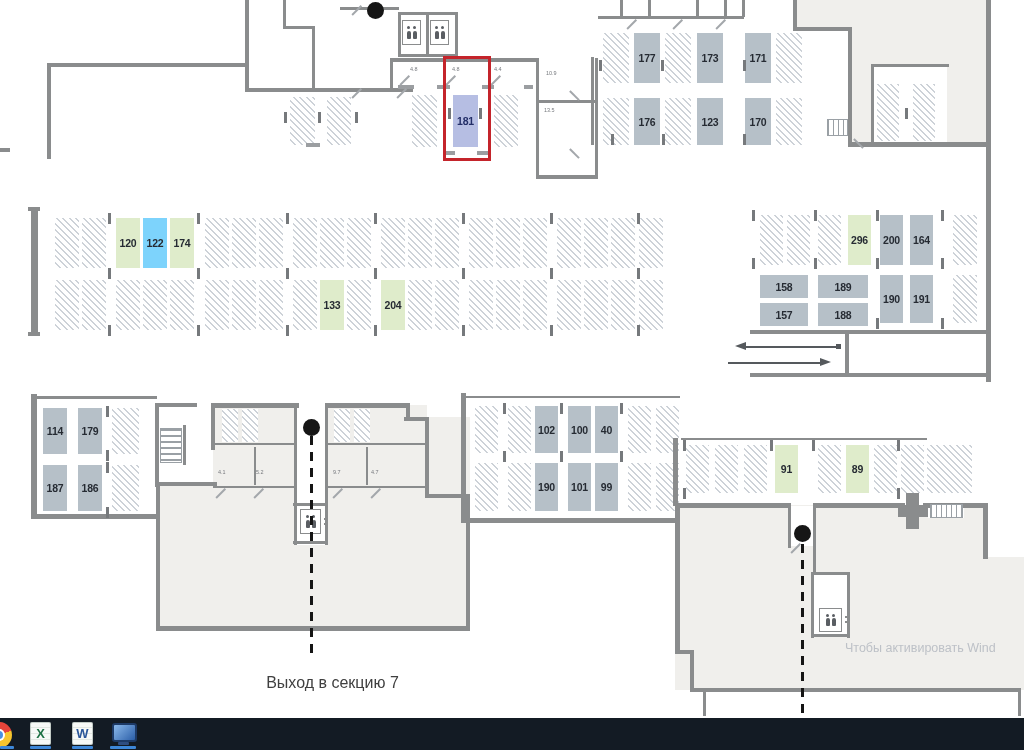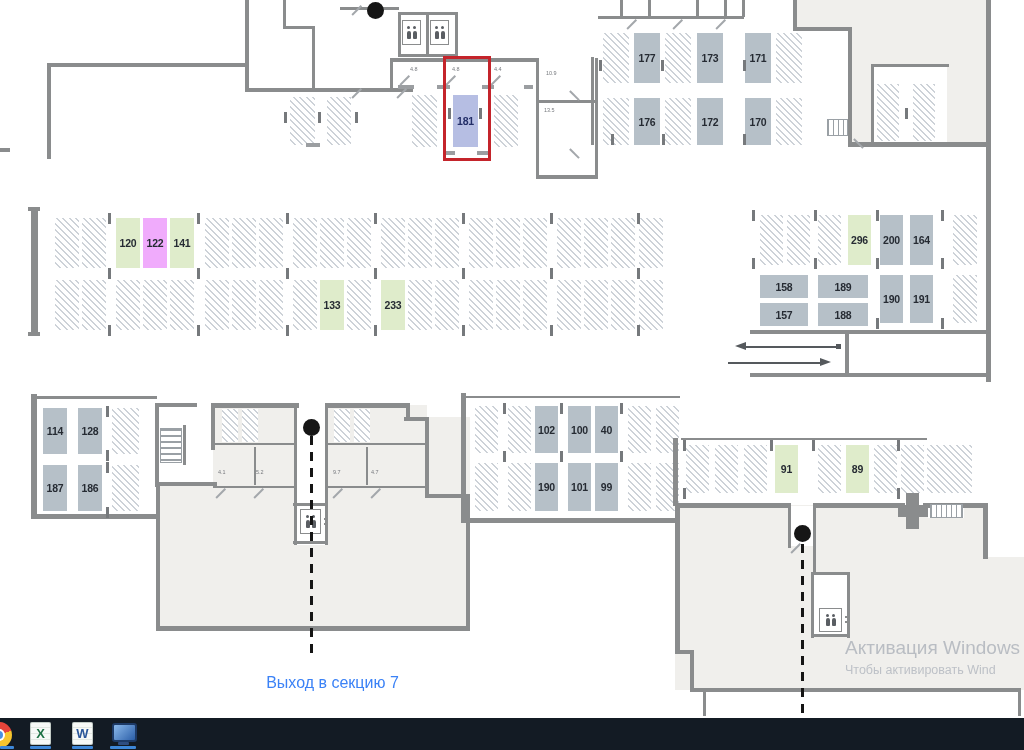--- a/index.html
+++ b/index.html
@@ -24,21 +24,21 @@
   .person{width:4px;height:8px;background:#5a5e63;border-radius:2px 2px 1px 1px;position:relative;margin-top:4px}
   .person::before{content:"";position:absolute;top:-4.5px;left:.5px;width:3.2px;height:3.2px;border-radius:50%;background:#5a5e63}
   .colon{position:absolute;width:2px;height:9px;z-index:6;
     background:repeating-linear-gradient(to bottom,#8a8c8d 0 2px,transparent 2px 5px)}
   .stairs{position:absolute;z-index:6;border:1px solid #9aa0a5;box-sizing:border-box;background-color:#fff}
   .redbox{position:absolute;border:3.5px solid #c4242b;z-index:30;box-sizing:border-box}
   .arrow-shaft{position:absolute;height:2px;background:#55595d;z-index:7}
   .arrow-head{position:absolute;width:0;height:0;z-index:7}
   .arrow-dot{position:absolute;width:5px;height:5px;background:#55595d;z-index:7}
   .exit-label{position:absolute;left:240px;top:674px;width:185px;text-align:center;
-    font-size:16px;color:#3b82f6;z-index:40}
+    font-size:16px;color:#404040;z-index:40}
   .watermark{position:absolute;left:845px;top:637px;z-index:45;white-space:nowrap}
   .wm1{font-size:19px;color:#b9bdc3}
   .wm2{font-size:12.5px;color:#bdc1c7;margin-top:4px}
   .taskbar{position:absolute;left:0;bottom:0;width:1024px;height:32px;background:#131b24;z-index:100}
   .chrome{position:absolute;left:-14px;top:4px;width:26px;height:26px;border-radius:50%;
     background:conic-gradient(from -50deg,#e8443a 0 120deg,#f7c52e 120deg 240deg,#3aa757 240deg 360deg)}
   .chrome::after{content:"";position:absolute;inset:7px;border-radius:50%;background:#fff}
   .chrome::before{content:"";position:absolute;inset:9px;border-radius:50%;background:#4a90e2;z-index:1}
   .appicon{position:absolute;top:4px;width:21px;height:23px;background:#f7f9f7;border-radius:2px;
     display:flex;align-items:center;justify-content:center;font-weight:700;font-size:13px;
@@ -76,30 +76,30 @@
     <div class="stall hatch" style="left: 494px; top: 95px; width: 24px; height: 52px;"></div>
     <div class="stall hatch" style="left: 603px; top: 33px; width: 26px; height: 50px;"></div>
     <div class="stall" style="left: 634px; top: 33px; width: 26px; height: 50px; background: rgb(182, 192, 200);">177</div>
     <div class="stall hatch" style="left: 665px; top: 33px; width: 26px; height: 50px;"></div>
     <div class="stall" style="left: 697px; top: 33px; width: 26px; height: 50px; background: rgb(182, 192, 200);">173</div>
     <div class="stall" style="left: 745px; top: 33px; width: 26px; height: 50px; background: rgb(182, 192, 200);">171</div>
     <div class="stall hatch" style="left: 776px; top: 33px; width: 26px; height: 50px;"></div>
     <div class="stall hatch" style="left: 603px; top: 98px; width: 26px; height: 47px;"></div>
     <div class="stall" style="left: 634px; top: 98px; width: 26px; height: 47px; background: rgb(182, 192, 200);">176</div>
     <div class="stall hatch" style="left: 665px; top: 98px; width: 26px; height: 47px;"></div>
-    <div class="stall" style="left: 697px; top: 98px; width: 26px; height: 47px; background: rgb(182, 192, 200);">172</div>
+    <div class="stall" style="left: 697px; top: 98px; width: 26px; height: 47px; background: rgb(182, 192, 200);">123</div>
     <div class="stall" style="left: 745px; top: 98px; width: 26px; height: 47px; background: rgb(182, 192, 200);">170</div>
     <div class="stall hatch" style="left: 776px; top: 98px; width: 26px; height: 47px;"></div>
     <div class="stall hatch" style="left: 877px; top: 84px; width: 22px; height: 57px;"></div>
     <div class="stall hatch" style="left: 913px; top: 84px; width: 22px; height: 57px;"></div>
     <div class="stall hatch" style="left: 55px; top: 218px; width: 24px; height: 50px;"></div>
     <div class="stall hatch" style="left: 82px; top: 218px; width: 24px; height: 50px;"></div>
     <div class="stall" style="left: 116px; top: 218px; width: 24px; height: 50px; background: rgb(223, 236, 203);">120</div>
-    <div class="stall" style="left: 143px; top: 218px; width: 24px; height: 50px; background: #f0abfc;">122</div>
-    <div class="stall" style="left: 170px; top: 218px; width: 24px; height: 50px; background: rgb(223, 236, 203);">141</div>
+    <div class="stall" style="left: 143px; top: 218px; width: 24px; height: 50px; background: #7dd3fc;">122</div>
+    <div class="stall" style="left: 170px; top: 218px; width: 24px; height: 50px; background: rgb(223, 236, 203);">174</div>
     <div class="stall hatch" style="left: 205px; top: 218px; width: 24px; height: 50px;"></div>
     <div class="stall hatch" style="left: 232px; top: 218px; width: 24px; height: 50px;"></div>
     <div class="stall hatch" style="left: 259px; top: 218px; width: 24px; height: 50px;"></div>
     <div class="stall hatch" style="left: 293px; top: 218px; width: 24px; height: 50px;"></div>
     <div class="stall hatch" style="left: 320px; top: 218px; width: 24px; height: 50px;"></div>
     <div class="stall hatch" style="left: 347px; top: 218px; width: 24px; height: 50px;"></div>
     <div class="stall hatch" style="left: 381px; top: 218px; width: 24px; height: 50px;"></div>
     <div class="stall hatch" style="left: 408px; top: 218px; width: 24px; height: 50px;"></div>
     <div class="stall hatch" style="left: 435px; top: 218px; width: 24px; height: 50px;"></div>
     <div class="stall hatch" style="left: 469px; top: 218px; width: 24px; height: 50px;"></div>
@@ -113,21 +113,21 @@
     <div class="stall hatch" style="left: 82px; top: 280px; width: 24px; height: 50px;"></div>
     <div class="stall hatch" style="left: 116px; top: 280px; width: 24px; height: 50px;"></div>
     <div class="stall hatch" style="left: 143px; top: 280px; width: 24px; height: 50px;"></div>
     <div class="stall hatch" style="left: 170px; top: 280px; width: 24px; height: 50px;"></div>
     <div class="stall hatch" style="left: 205px; top: 280px; width: 24px; height: 50px;"></div>
     <div class="stall hatch" style="left: 232px; top: 280px; width: 24px; height: 50px;"></div>
     <div class="stall hatch" style="left: 259px; top: 280px; width: 24px; height: 50px;"></div>
     <div class="stall hatch" style="left: 293px; top: 280px; width: 24px; height: 50px;"></div>
     <div class="stall" style="left: 320px; top: 280px; width: 24px; height: 50px; background: rgb(223, 236, 203);">133</div>
     <div class="stall hatch" style="left: 347px; top: 280px; width: 24px; height: 50px;"></div>
-    <div class="stall" style="left: 381px; top: 280px; width: 24px; height: 50px; background: rgb(223, 236, 203);">233</div>
+    <div class="stall" style="left: 381px; top: 280px; width: 24px; height: 50px; background: rgb(223, 236, 203);">204</div>
     <div class="stall hatch" style="left: 408px; top: 280px; width: 24px; height: 50px;"></div>
     <div class="stall hatch" style="left: 435px; top: 280px; width: 24px; height: 50px;"></div>
     <div class="stall hatch" style="left: 469px; top: 280px; width: 24px; height: 50px;"></div>
     <div class="stall hatch" style="left: 496px; top: 280px; width: 24px; height: 50px;"></div>
     <div class="stall hatch" style="left: 523px; top: 280px; width: 24px; height: 50px;"></div>
     <div class="stall hatch" style="left: 557px; top: 280px; width: 24px; height: 50px;"></div>
     <div class="stall hatch" style="left: 584px; top: 280px; width: 24px; height: 50px;"></div>
     <div class="stall hatch" style="left: 611px; top: 280px; width: 24px; height: 50px;"></div>
     <div class="stall hatch" style="left: 639px; top: 280px; width: 24px; height: 50px;"></div>
     <div class="stall hatch" style="left: 760px; top: 215px; width: 23px; height: 50px;"></div>
@@ -138,21 +138,21 @@
     <div class="stall" style="left: 910px; top: 215px; width: 23px; height: 50px; background: rgb(182, 192, 200);">164</div>
     <div class="stall hatch" style="left: 953px; top: 215px; width: 24px; height: 50px;"></div>
     <div class="stall" style="left: 760px; top: 275px; width: 48px; height: 23px; background: rgb(182, 192, 200);">158</div>
     <div class="stall" style="left: 818px; top: 275px; width: 50px; height: 23px; background: rgb(182, 192, 200);">189</div>
     <div class="stall" style="left: 760px; top: 303px; width: 48px; height: 23px; background: rgb(182, 192, 200);">157</div>
     <div class="stall" style="left: 818px; top: 303px; width: 50px; height: 23px; background: rgb(182, 192, 200);">188</div>
     <div class="stall" style="left: 880px; top: 275px; width: 23px; height: 48px; background: rgb(182, 192, 200);">190</div>
     <div class="stall" style="left: 910px; top: 275px; width: 23px; height: 48px; background: rgb(182, 192, 200);">191</div>
     <div class="stall hatch" style="left: 953px; top: 275px; width: 24px; height: 48px;"></div>
     <div class="stall" style="left: 43px; top: 408px; width: 24px; height: 46px; background: rgb(182, 192, 200);">114</div>
-    <div class="stall" style="left: 78px; top: 408px; width: 24px; height: 46px; background: rgb(182, 192, 200);">128</div>
+    <div class="stall" style="left: 78px; top: 408px; width: 24px; height: 46px; background: rgb(182, 192, 200);">179</div>
     <div class="stall hatch" style="left: 112px; top: 408px; width: 27px; height: 46px;"></div>
     <div class="stall" style="left: 43px; top: 465px; width: 24px; height: 46px; background: rgb(182, 192, 200);">187</div>
     <div class="stall" style="left: 78px; top: 465px; width: 24px; height: 46px; background: rgb(182, 192, 200);">186</div>
     <div class="stall hatch" style="left: 112px; top: 465px; width: 27px; height: 46px;"></div>
     <div class="stall hatch" style="left: 475px; top: 406px; width: 23px; height: 47px;"></div>
     <div class="stall hatch" style="left: 508px; top: 406px; width: 23px; height: 47px;"></div>
     <div class="stall" style="left: 535px; top: 406px; width: 23px; height: 47px; background: rgb(182, 192, 200);">102</div>
     <div class="stall" style="left: 568px; top: 406px; width: 23px; height: 47px; background: rgb(182, 192, 200);">100</div>
     <div class="stall" style="left: 595px; top: 406px; width: 23px; height: 47px; background: rgb(182, 192, 200);">40</div>
     <div class="stall hatch" style="left: 628px; top: 406px; width: 23px; height: 47px;"></div>
@@ -393,21 +393,20 @@
     <div class="colon" style="left: 845px; top: 616px;"></div>
     <div class="stairs" style="left: 160px; top: 428px; width: 22px; height: 35px; background-image: repeating-linear-gradient(rgb(154, 160, 165) 0px, rgb(154, 160, 165) 1.5px, transparent 1.5px, transparent 6px);"></div>
     <div class="stairs" style="left: 827px; top: 119px; width: 21px; height: 17px; background-image: repeating-linear-gradient(to right, rgb(154, 160, 165) 0px, rgb(154, 160, 165) 1.5px, transparent 1.5px, transparent 5px);"></div>
     <div class="stairs" style="left: 930px; top: 504px; width: 33px; height: 14px; background-image: repeating-linear-gradient(to right, rgb(154, 160, 165) 0px, rgb(154, 160, 165) 1.5px, transparent 1.5px, transparent 5px);"></div>
     <div class="redbox" style="left: 443px; top: 56px; width: 48px; height: 105px; border-color: rgb(196, 36, 43);"></div>
   </div>
 
 <div class="exit-label">Выход в секцию 7</div>
 
 <div class="watermark">
-  <div class="wm1">Активация Windows</div>
   <div class="wm2">Чтобы активировать Wind</div>
 </div>
 
 <div class="taskbar">
   <div class="chrome"></div>
   <div class="appicon excel">
     <span>X</span>
   </div>
   <div class="appicon word">
     <span>W</span>

